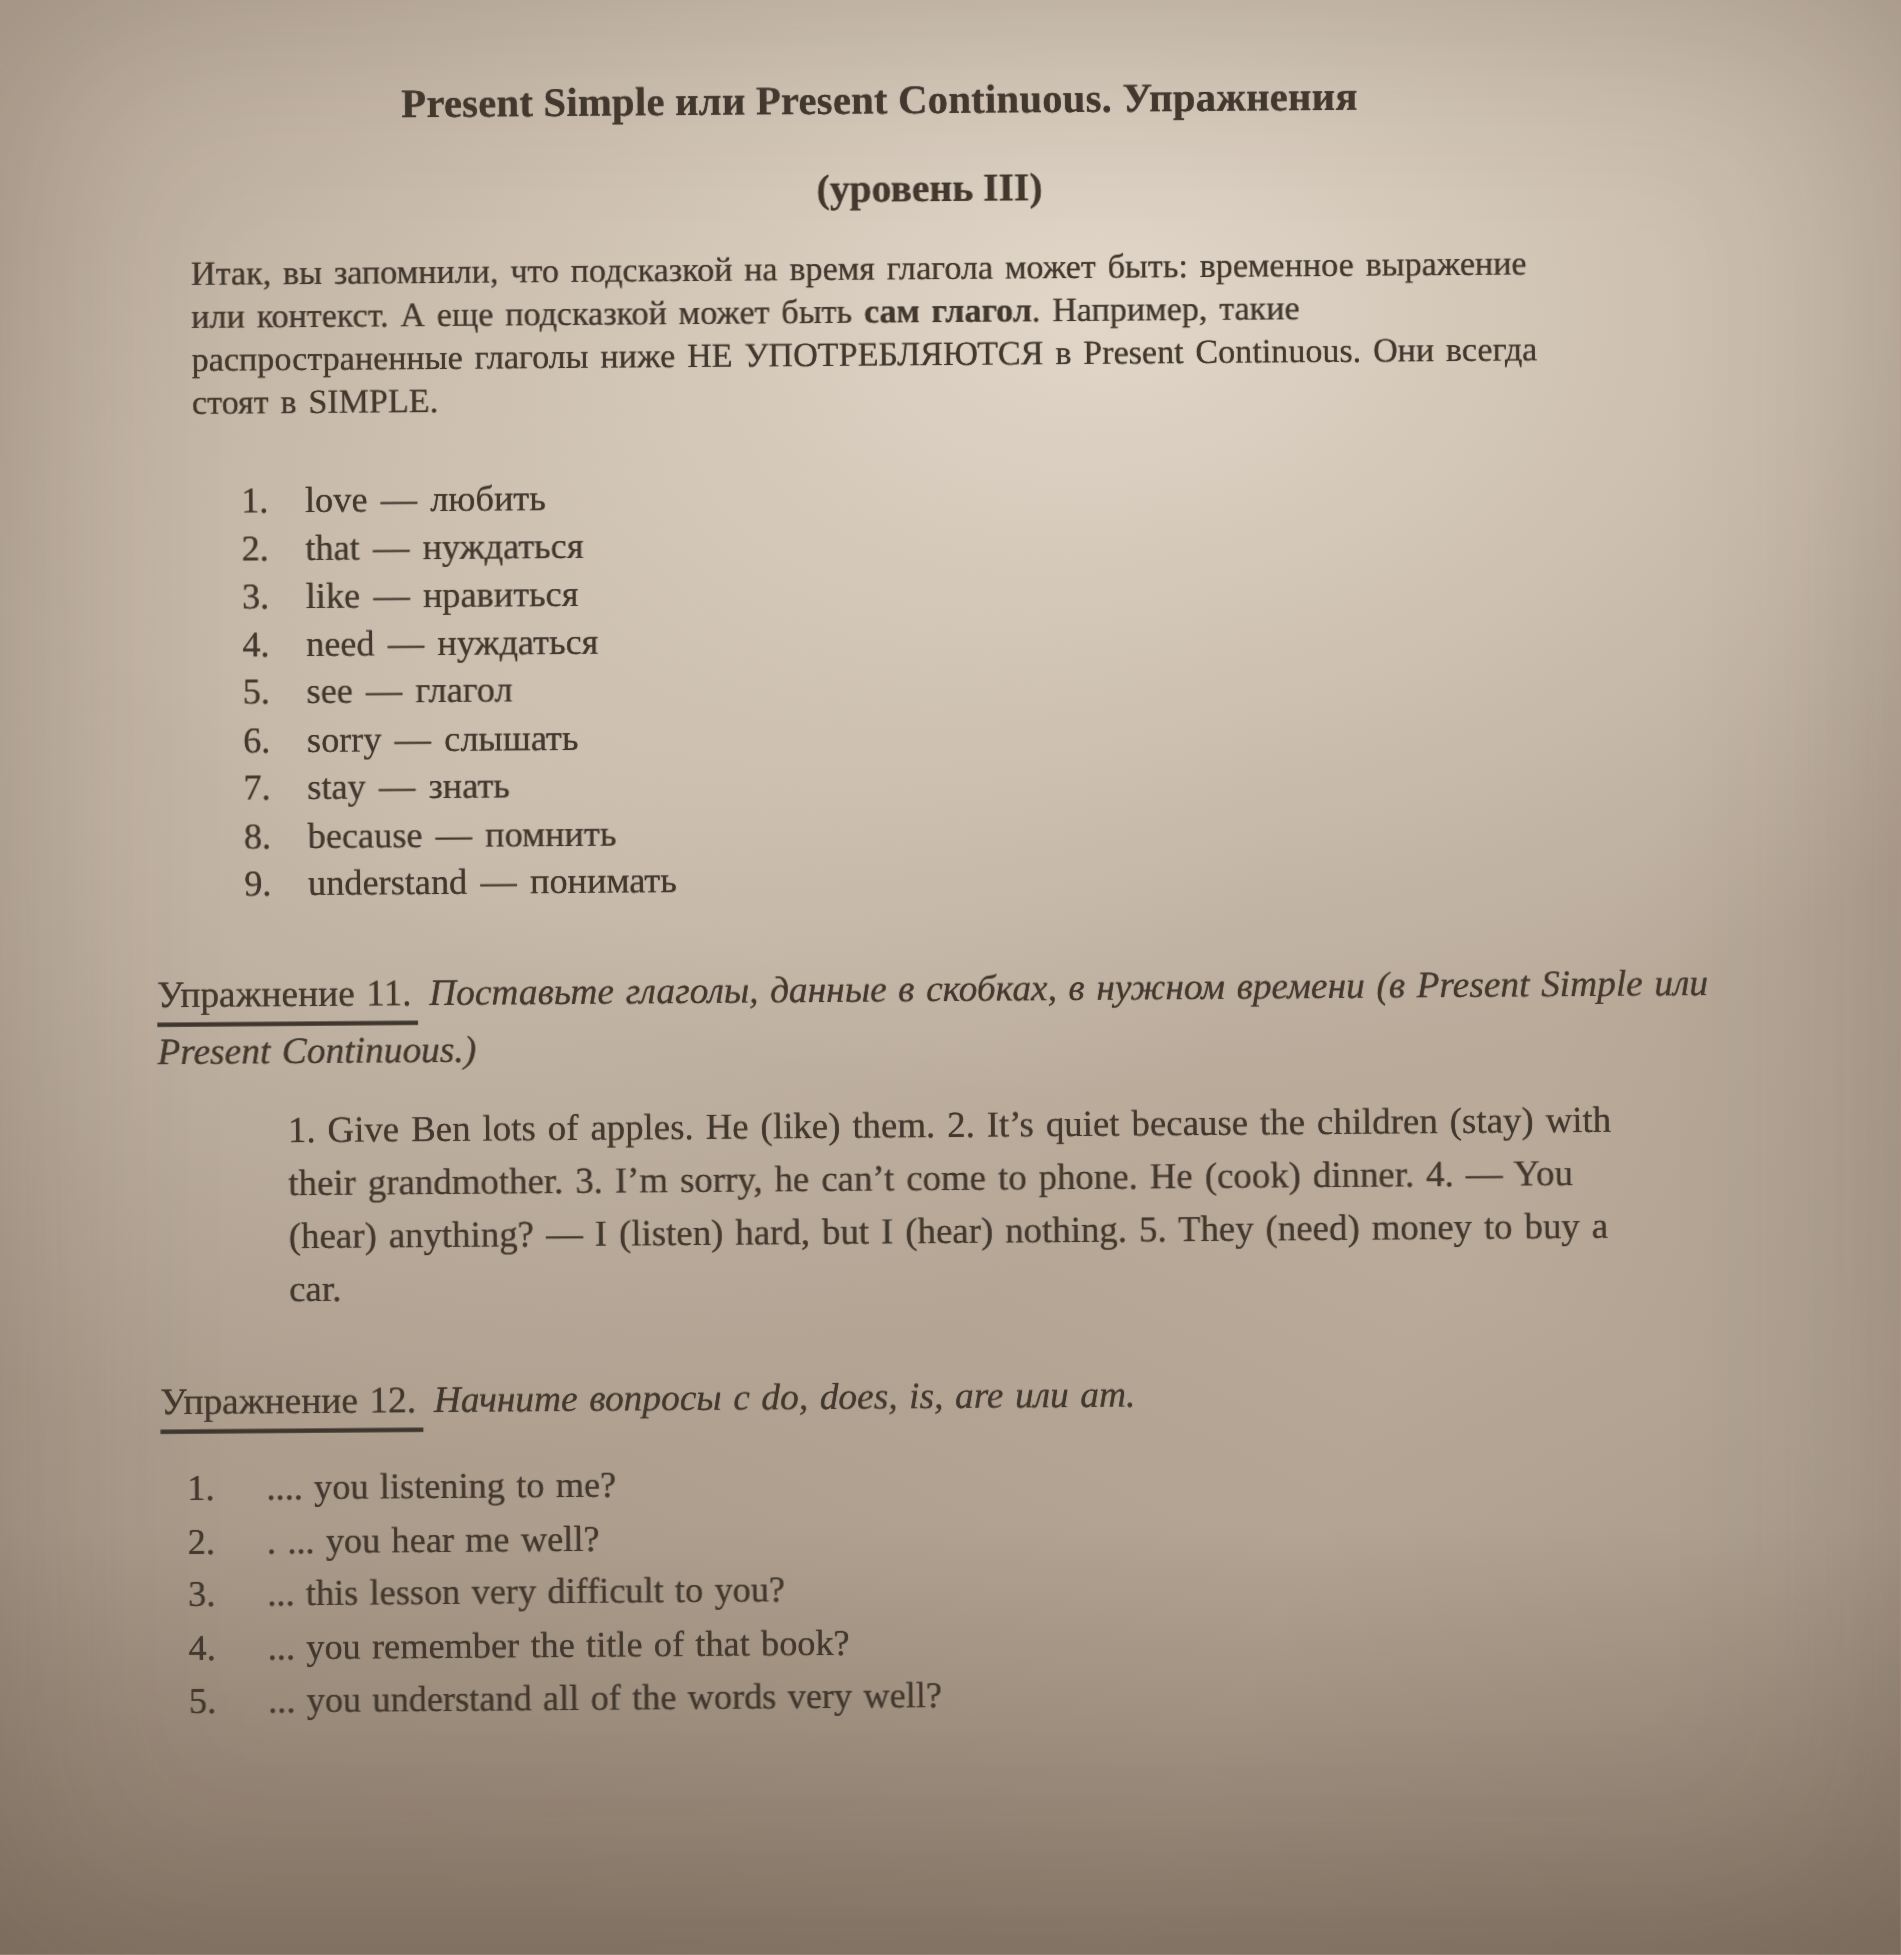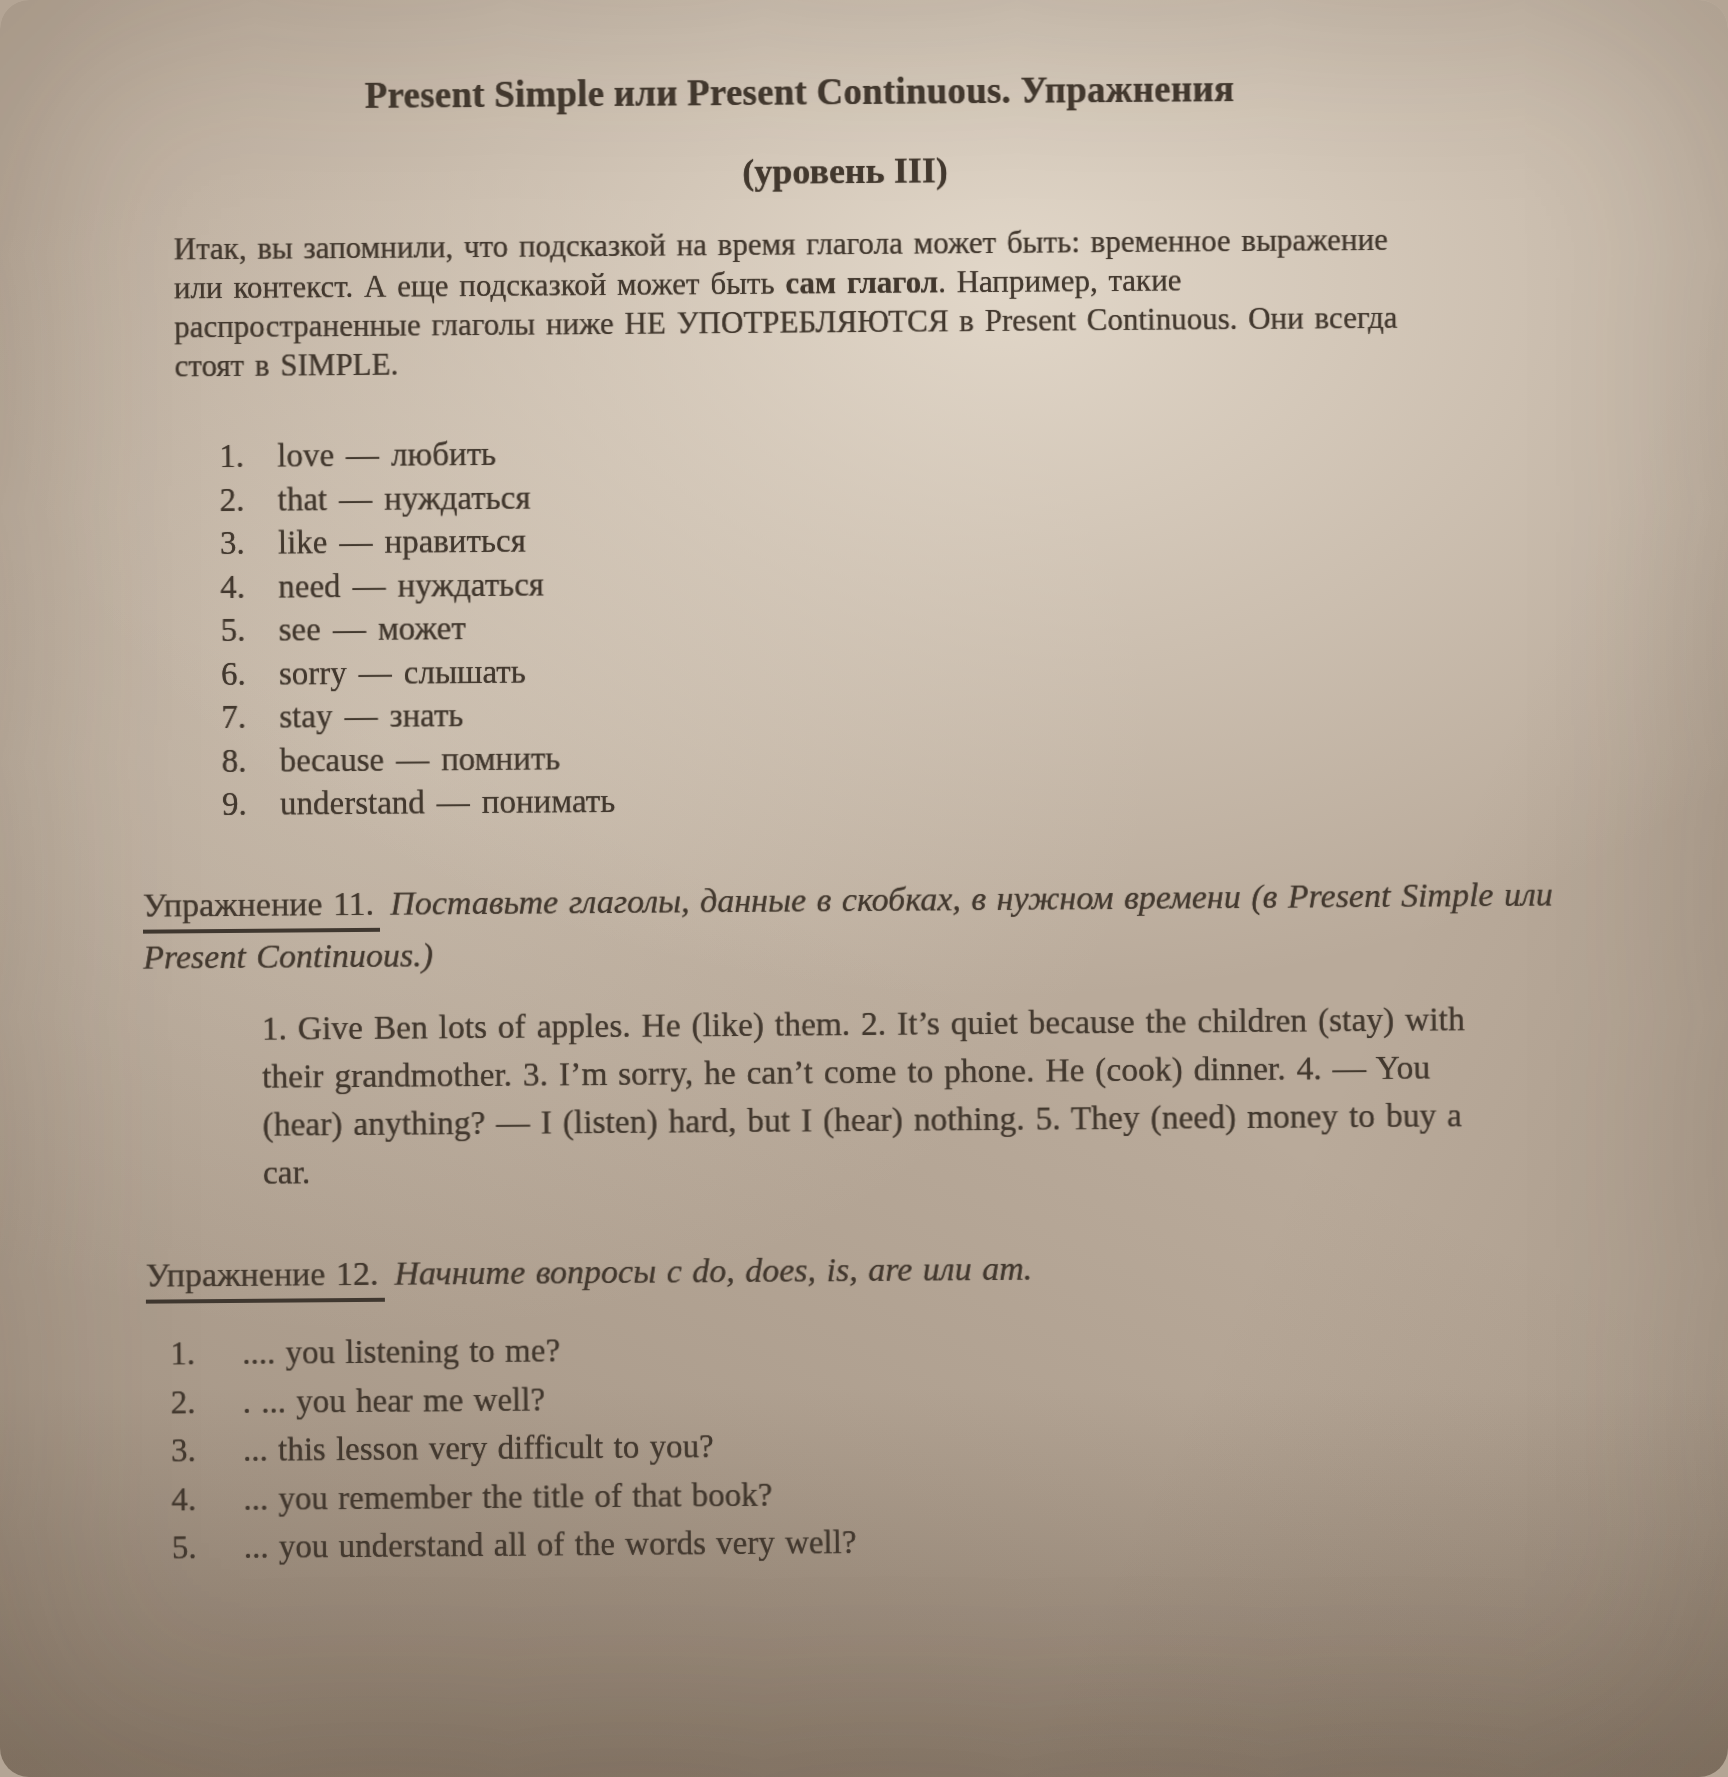--- a/index.html
+++ b/index.html
@@ -12,21 +12,20 @@
   .photo{
     position:relative;width:1728px;height:1777px;
     background-color:#b9aa9a;
     background-image:
       radial-gradient(1500px 1050px at 58% 16%, rgba(231,221,207,0.88), rgba(231,221,207,0) 68%),
       radial-gradient(1250px 950px at 22% 42%, rgba(216,205,190,0.45), rgba(216,205,190,0) 62%),
       linear-gradient(205deg, rgba(0,0,0,0) 52%, rgba(77,60,44,0.18) 90%),
       linear-gradient(to bottom, rgba(0,0,0,0) 78%, rgba(70,55,40,0.30) 99%),
       linear-gradient(115deg, rgba(0,0,0,0) 72%, rgba(80,64,48,0.14) 96%);
     box-shadow:inset 0 0 200px rgba(60,45,32,0.22);
-    border-radius:29px;
   }
   .sheet{
     position:absolute;inset:0;
     transform:rotate(-0.45deg);
     transform-origin:50% 45%;
     color:#42382e;
     text-shadow:0 0 0.7px rgba(56,46,38,0.85);
     filter:blur(0.3px);
   }
   .abs{position:absolute;}
@@ -109,21 +108,21 @@
       <div class="vrow">
           <span class="vnum">4.</span>
           <span>need</span>
           <span class="vdash">—</span>
           <span>нуждаться</span>
         </div>
       <div class="vrow">
           <span class="vnum">5.</span>
           <span>see</span>
           <span class="vdash">—</span>
-          <span>может</span>
+          <span>глагол</span>
         </div>
       <div class="vrow">
           <span class="vnum">6.</span>
           <span>sorry</span>
           <span class="vdash">—</span>
           <span>слышать</span>
         </div>
       <div class="vrow">
           <span class="vnum">7.</span>
           <span>stay</span>

